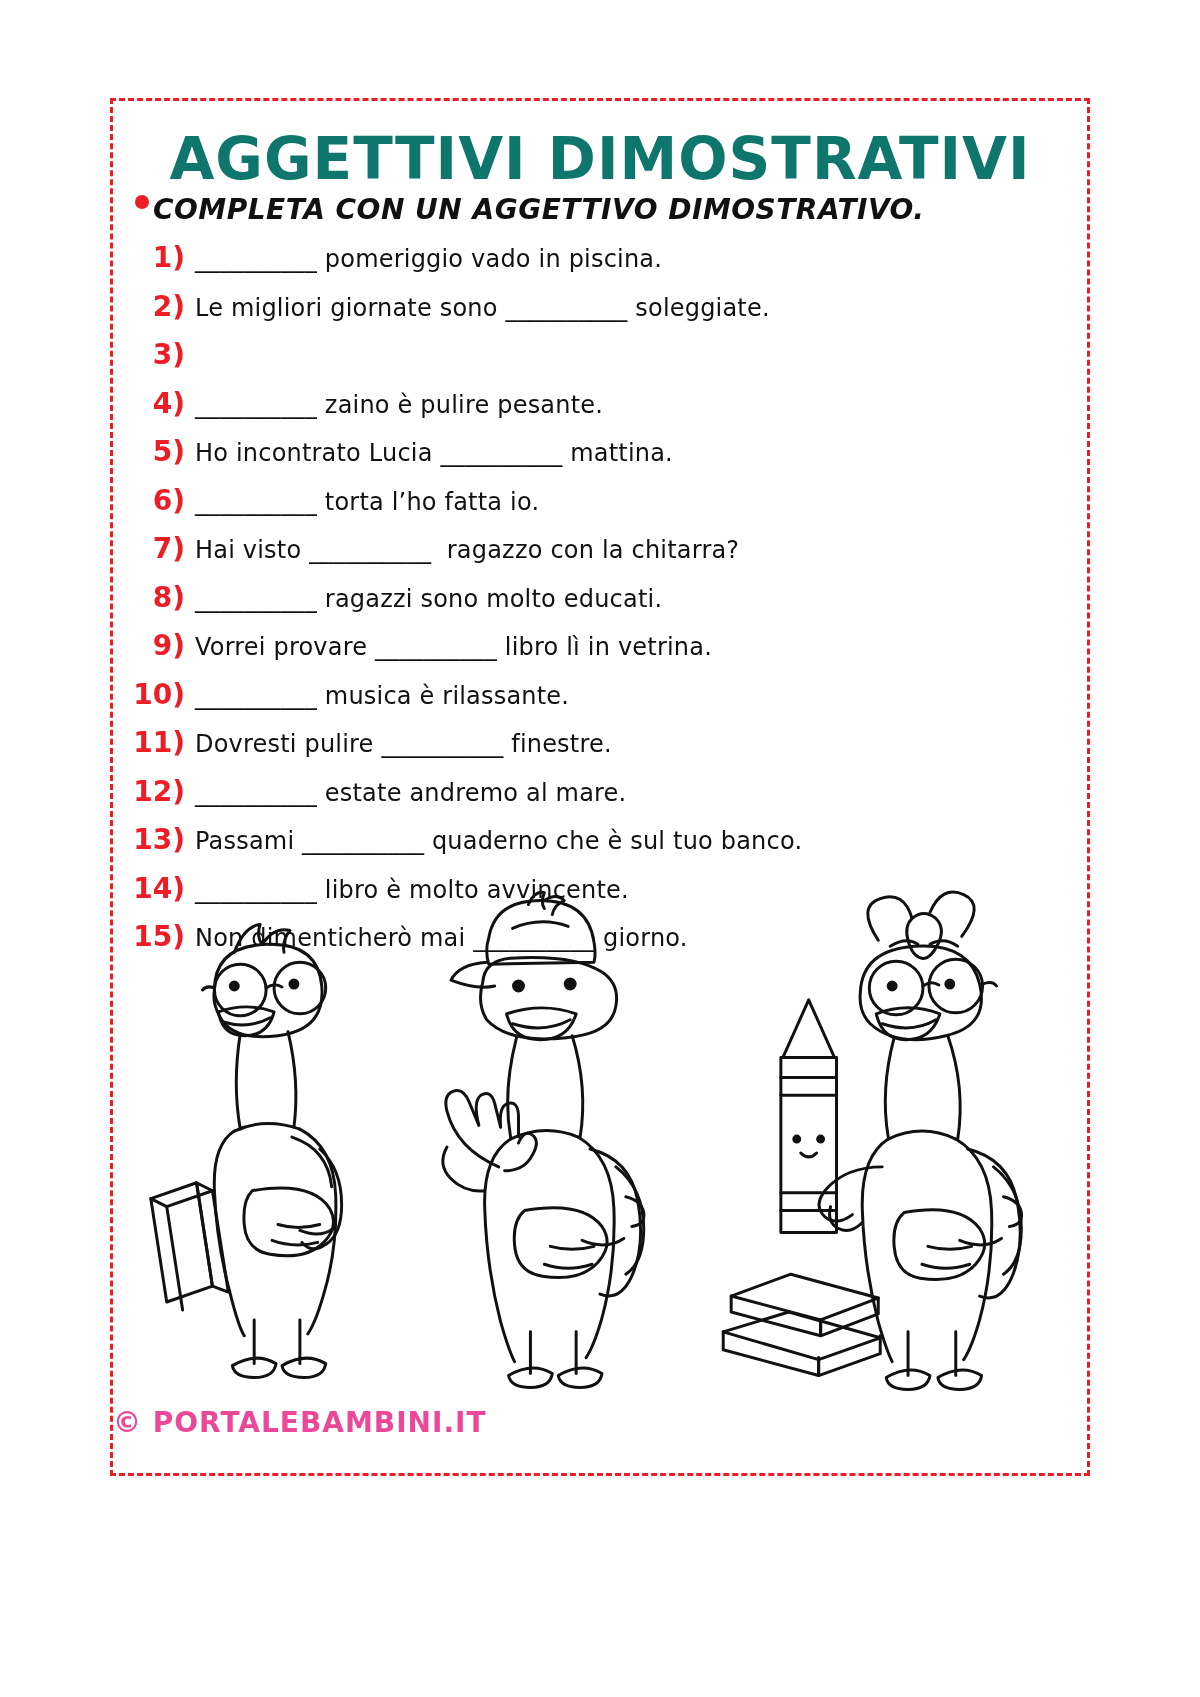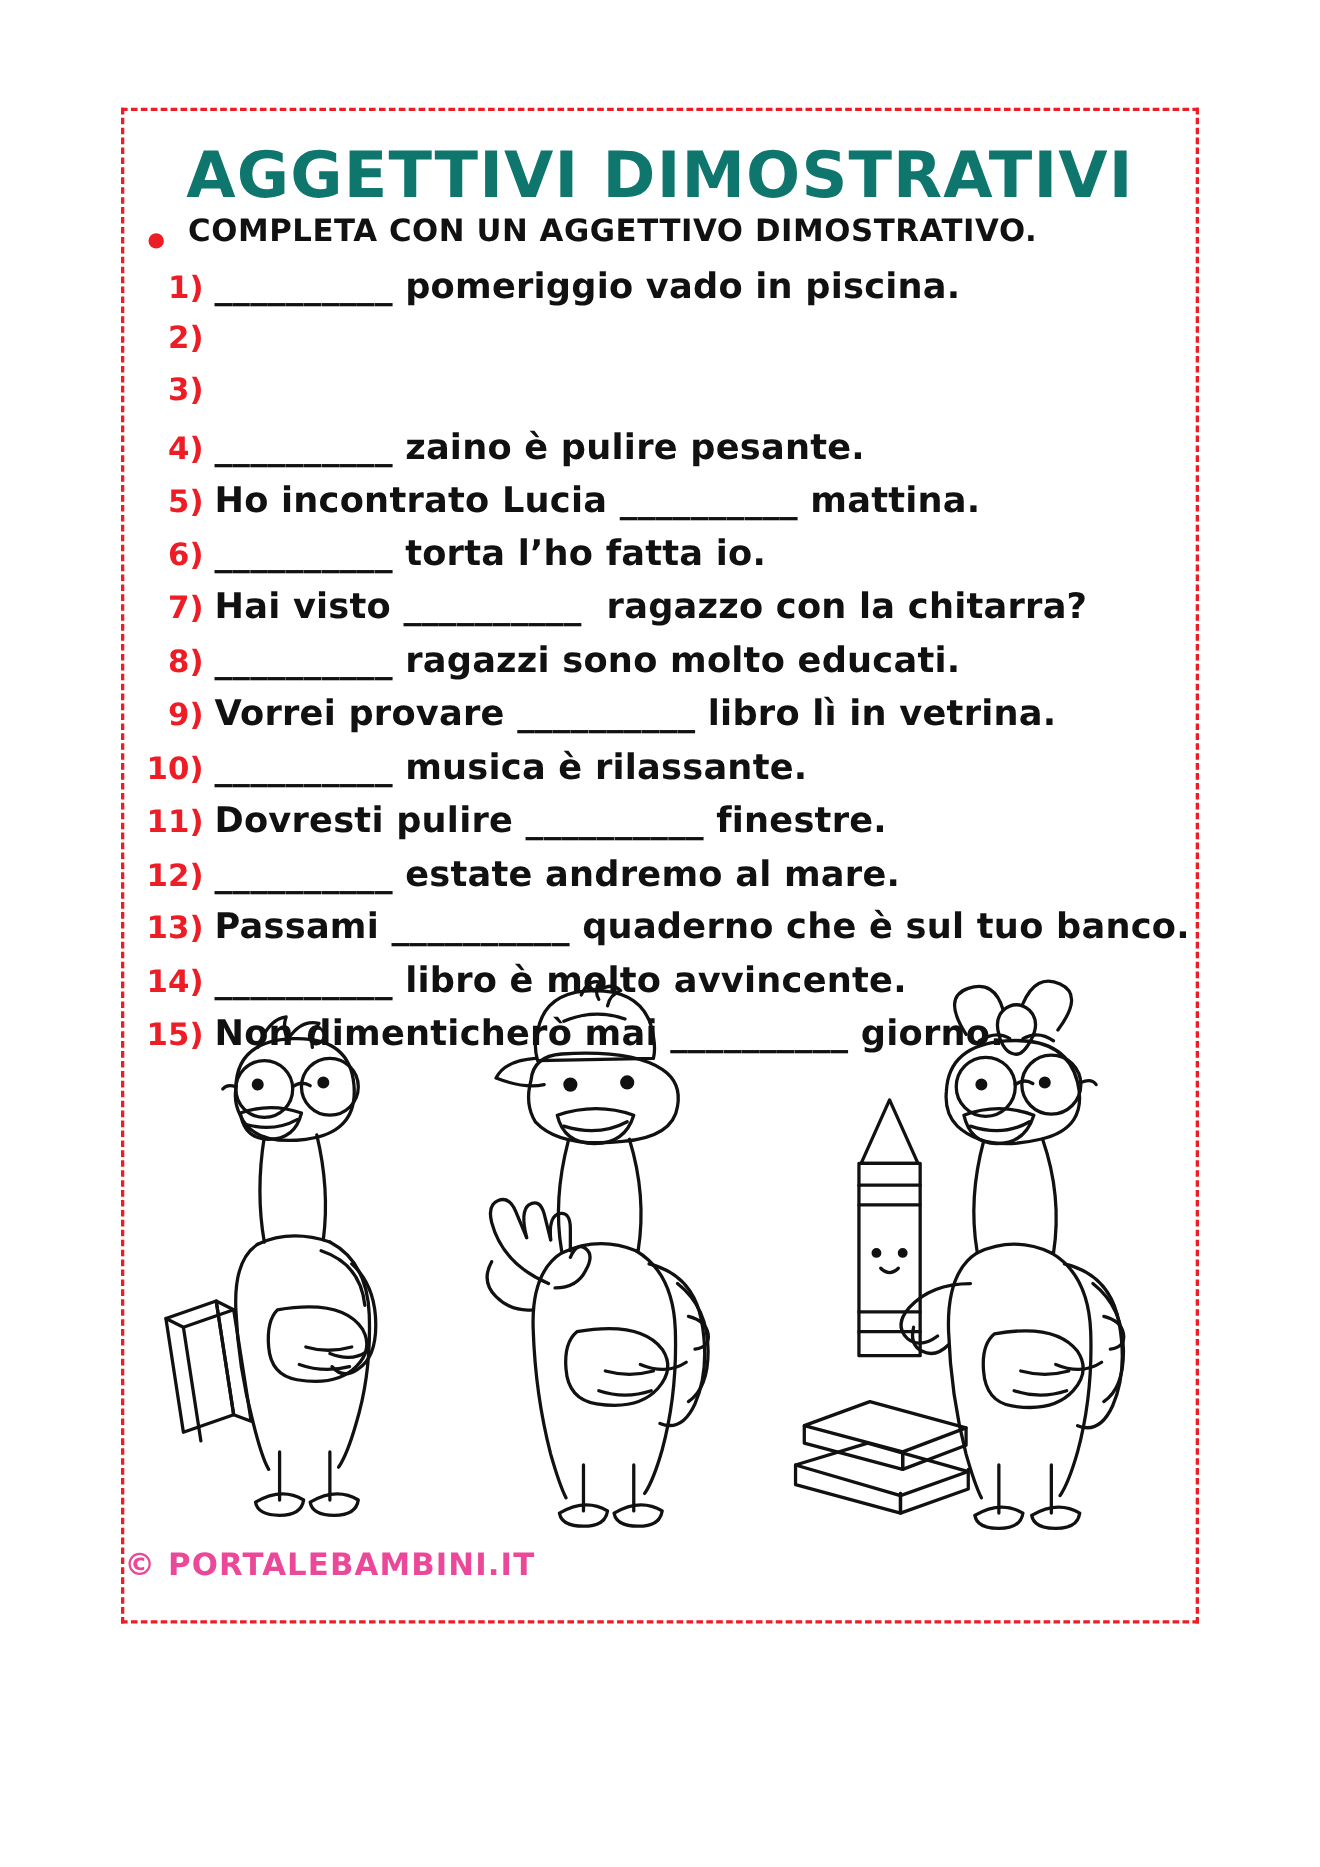--- a/index.html
+++ b/index.html
@@ -39,22 +39,23 @@
     line-height: 1.05;
     margin-top: 12px;
   }
 
   .instruction {
     position: absolute;
     left: 22px;
     top: 92px;
     right: 22px;
     display: flex;
-    align-items: flex-end;
-    gap: 22px;
+    align-items: flex-start;
+    gap: 4px;
+    font-style: italic;
   }
   .bullet {
     width: 14px;
     height: 14px;
     border-radius: 50%;
     background: #ee1c25;
     display: inline-block;
     flex: 0 0 auto;
     margin-top: 2px;
   }
@@ -83,23 +84,22 @@
     font-weight: bold;
     font-size: 28px;
     min-width: 54px;
     text-align: right;
     flex: 0 0 auto;
     padding-right: 10px;
     letter-spacing: 0px;
   }
   .ex-text {
     white-space: pre;
-    font-size: 32px;
+    font-size: 24px;
     letter-spacing: 0.2px;
-    font-weight: bold;
   }
 
   .footer {
     position: absolute;
     left: 0;
     right: 0;
     bottom: 34px;
     text-align: left;
     font-weight: bold;
     font-size: 28px;
@@ -129,20 +129,21 @@
   </div>
 
   <div class="exercises">
 
     <div class="ex-row">
       <span class="ex-num">1)</span>
       <span class="ex-text">__________ pomeriggio vado in piscina.</span>
     </div>
     <div class="ex-row">
       <span class="ex-num">2)</span>
+      <span class="ex-text">Le migliori giornate sono __________ soleggiate.</span>
     </div>
     <div class="ex-row">
       <span class="ex-num">3)</span>
     </div>
     <div class="ex-row">
       <span class="ex-num">4)</span>
       <span class="ex-text">__________ zaino è pulire pesante.</span>
     </div>
     <div class="ex-row">
       <span class="ex-num">5)</span>

